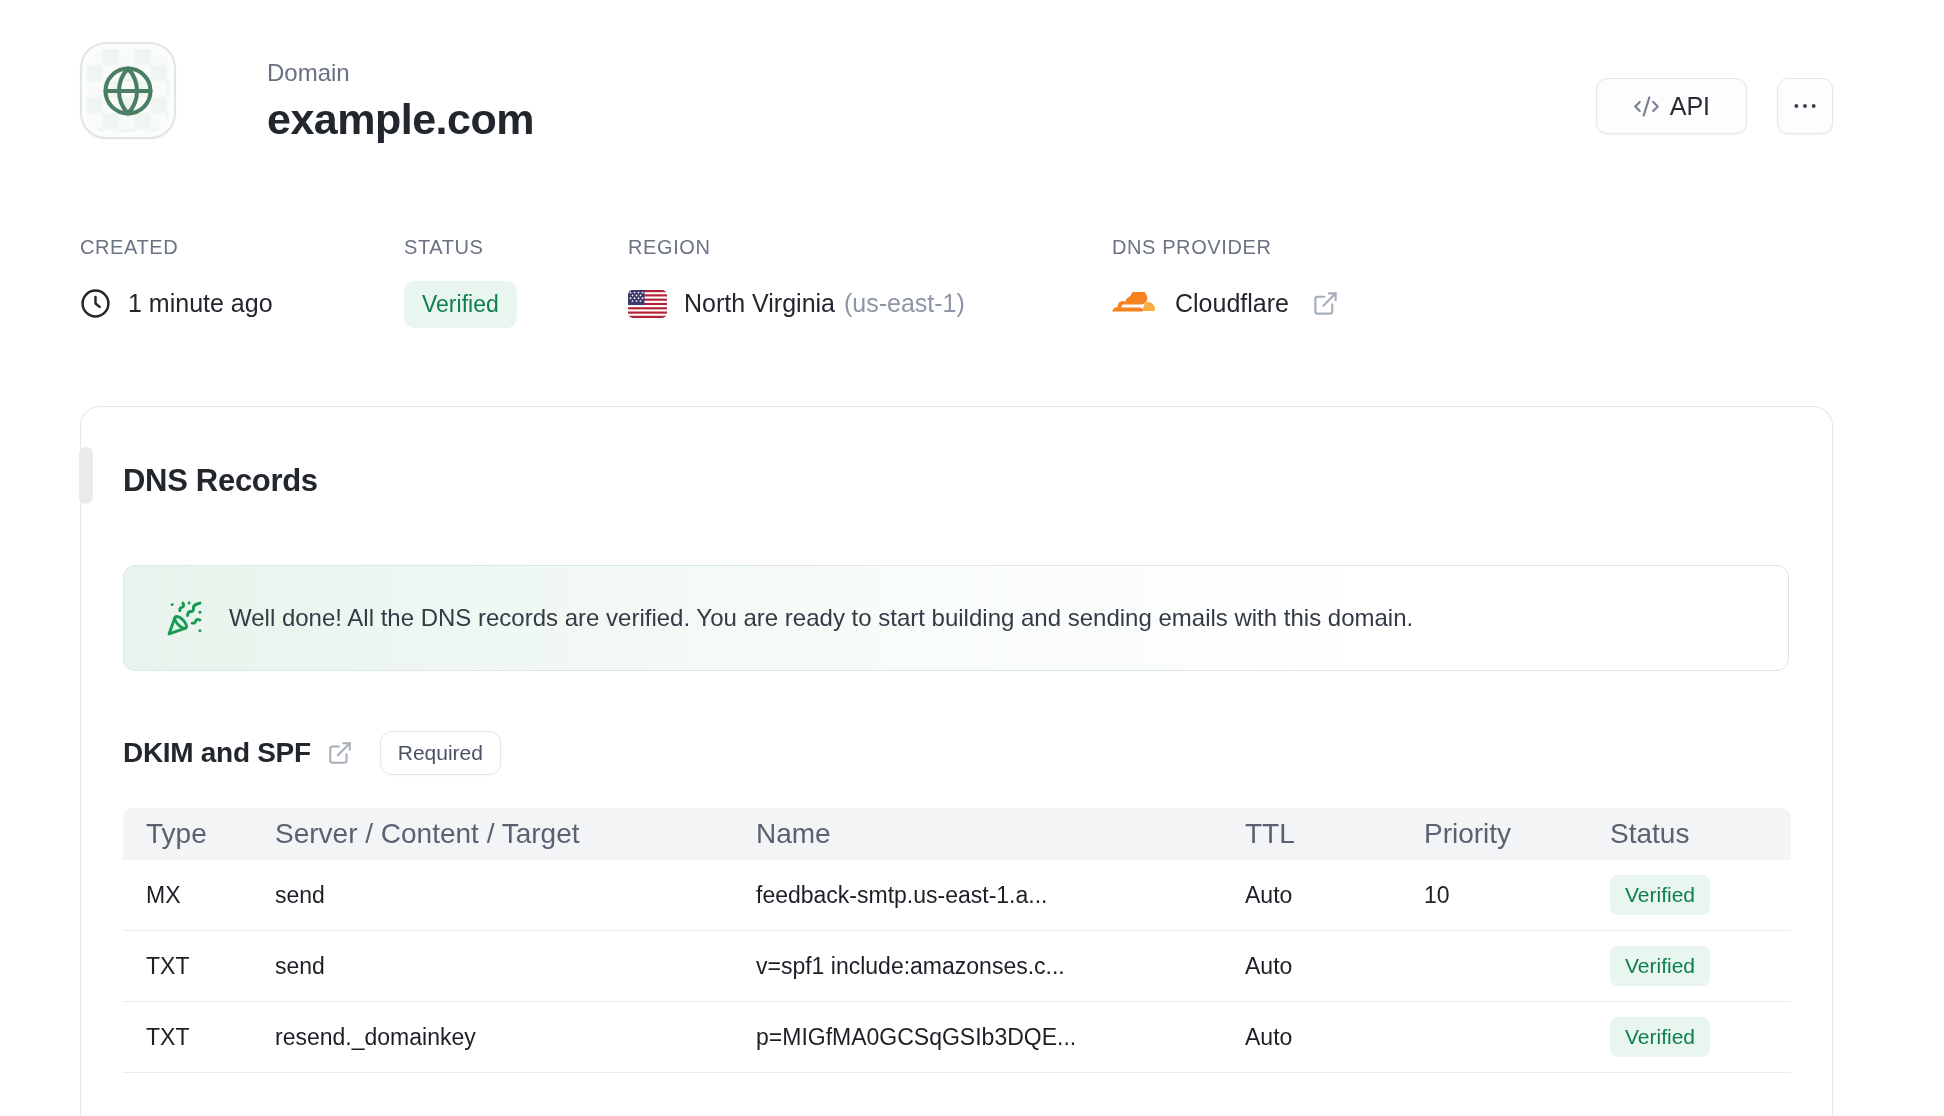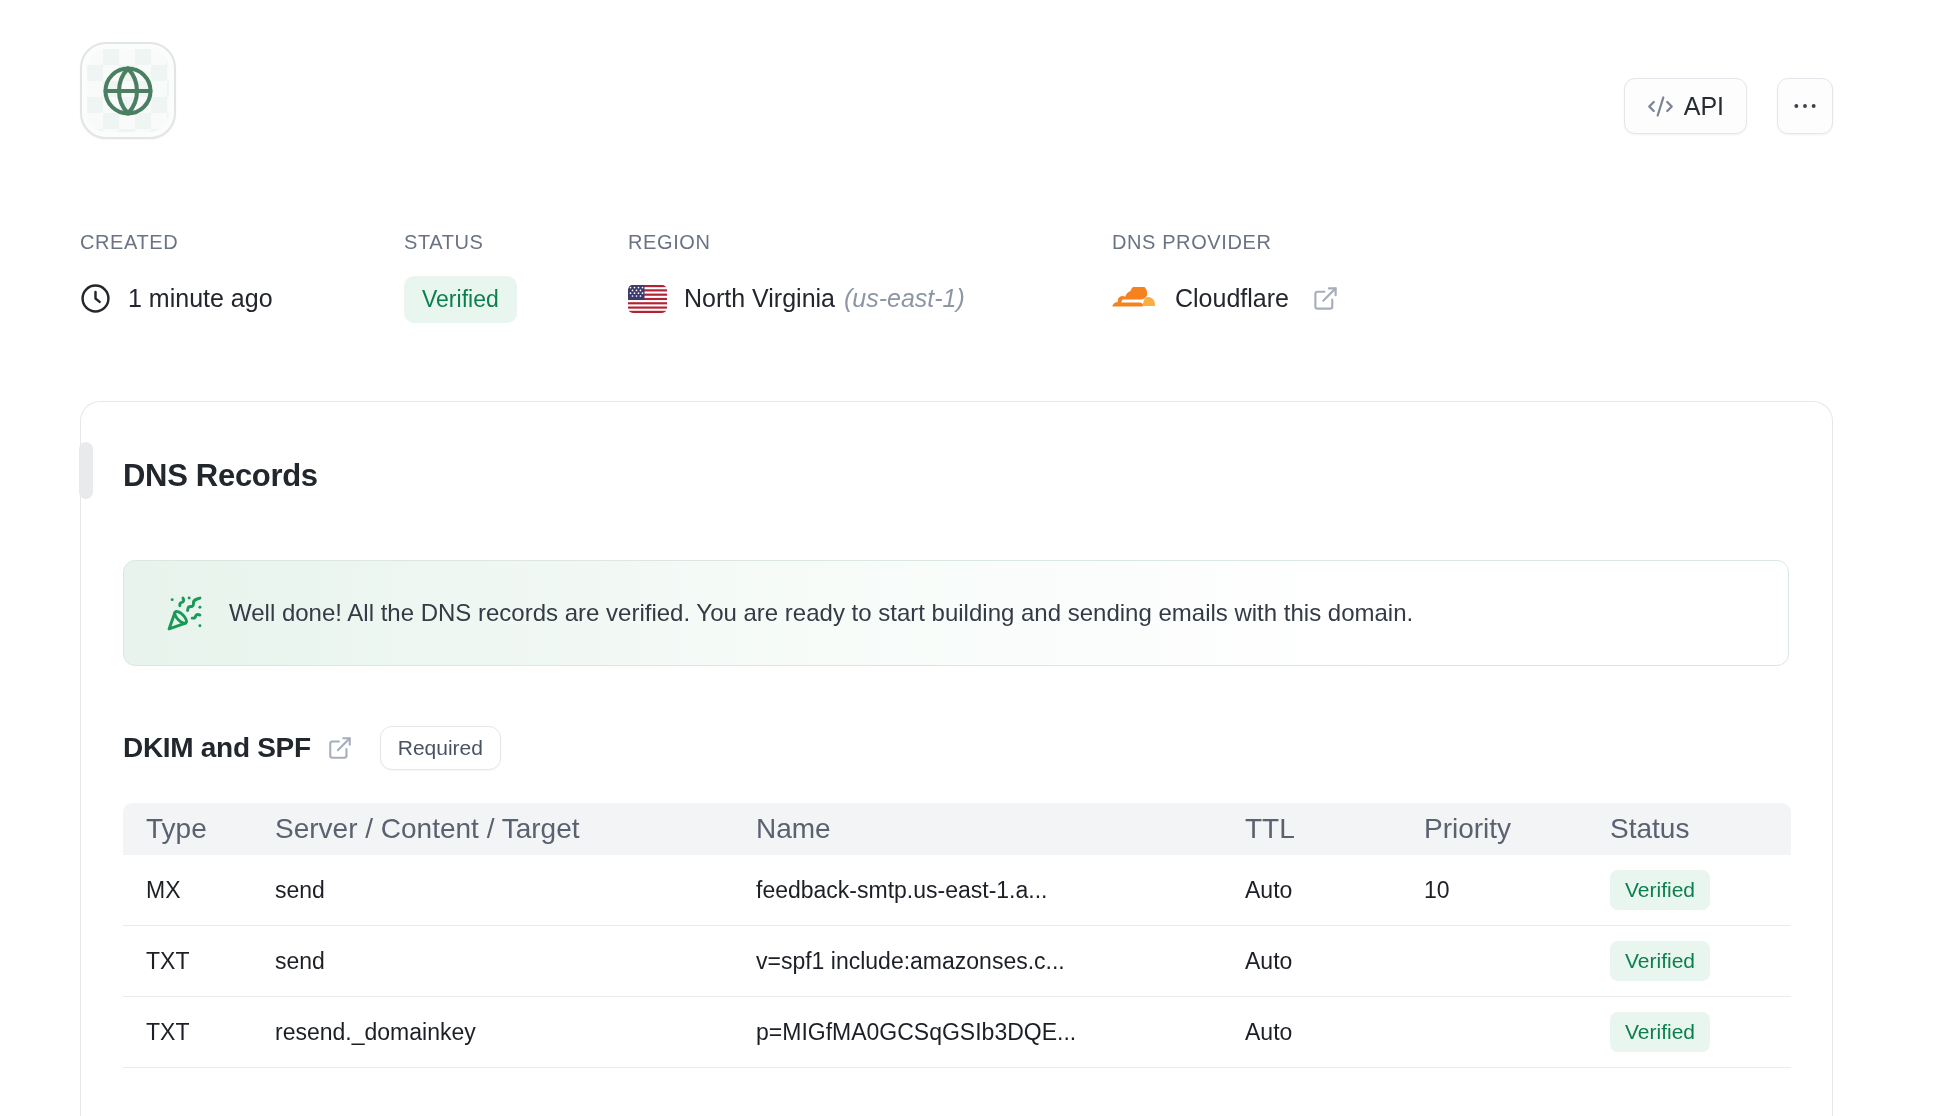--- a/index.html
+++ b/index.html
@@ -17,30 +17,30 @@
     background:conic-gradient(#e6efe9 25%, #f7faf8 0 50%, #e6efe9 0 75%, #f7faf8 0);
     background-size:32px 32px; }
   .avatar svg { position:relative; z-index:1; }
   .title-block { margin-left:91px; padding-top:17px; }
   .kicker { font-size:24px; color:#68707f; font-weight:500; }
   .page-title { font-size:43px; font-weight:700; color:#22262d; letter-spacing:-.5px; margin-top:8px; }
   .top-actions { margin-left:auto; display:flex; gap:30px; padding-top:36px; }
   .btn { display:flex; align-items:center; justify-content:center; gap:10px;
     height:56px; border:1px solid #e3e6ea; border-radius:11px; background:#fdfdfe;
     box-shadow:0 1px 2px rgba(16,24,40,.05); cursor:pointer; }
-  .btn-api { padding:0 22px; font-size:25px; color:#272b33; font-weight:500; }
+  .btn-api { padding:0 36px; font-size:25px; color:#272b33; font-weight:500; }
   .btn-more { width:56px; }
 
   
   .meta { display:flex; padding:0 80px; margin-top:80px; }
   .meta-col1 { width:324px; } .meta-col2 { width:224px; } .meta-col3 { width:484px; }
   .meta-label { font-size:20px; letter-spacing:.6px; color:#6b7382; font-weight:500;margin-top:12px; }
   .meta-value { margin-top:22px; display:flex; align-items:center; gap:17px;
     font-size:25px; color:#23262d; min-height:45px; }
-  .region-code { color:#8d96a5; margin-left:2px;font-style:italic; }
+  .region-code { color:#8d96a5; margin-left:2px; }
   .badge-verified { display:inline-block; background:#e9f5ef; color:#0d7f4e;
     font-size:23px; font-weight:500; padding:10px 18px; border-radius:10px; }
   .flag { border-radius:5px; overflow:hidden; display:block; }
   .ext-icon { display:inline-flex; margin-left:6px; }
 
   
   .card { position:relative; margin:78px 0 0 80px; width:1753px; height:760px;
     border:1px solid #e5e7ea; border-bottom:none; border-radius:20px 20px 0 0;
     background:#ffffff; }
   .card-tab { position:absolute; left:-2px; top:40px; width:14px; height:57px;
@@ -81,20 +81,24 @@
   <div class="top">
     <div class="avatar">
       <div class="avatar-bg"></div>
       <span>
         <svg width="54" height="54" viewBox="0 0 24 24" fill="none" stroke="#4b7f63" stroke-width="1.8" stroke-linecap="round" stroke-linejoin="round">
           <circle cx="12" cy="12" r="10"></circle>
           <path d="M12 2a14.5 14.5 0 0 0 0 20 14.5 14.5 0 0 0 0-20"></path>
           <path d="M2 12h20"></path>
         </svg>
       </span>
+    </div>
+    <div class="title-block">
+      <div class="kicker">Domain</div>
+      <div class="page-title">example.com</div>
     </div>
     <div class="top-actions">
       <div class="btn btn-api">
         <span>
           <svg width="27" height="27" viewBox="0 0 24 24" fill="none" stroke="#7b London84" stroke-width="2" stroke-linecap="round" stroke-linejoin="round" style="stroke:#7b8494">
             <path d="m18 16 4-4-4-4"></path>
               <path d="m6 8-4 4 4 4"></path>
               <path d="m14.5 4-5 16"></path>
           </svg>
         </span>

